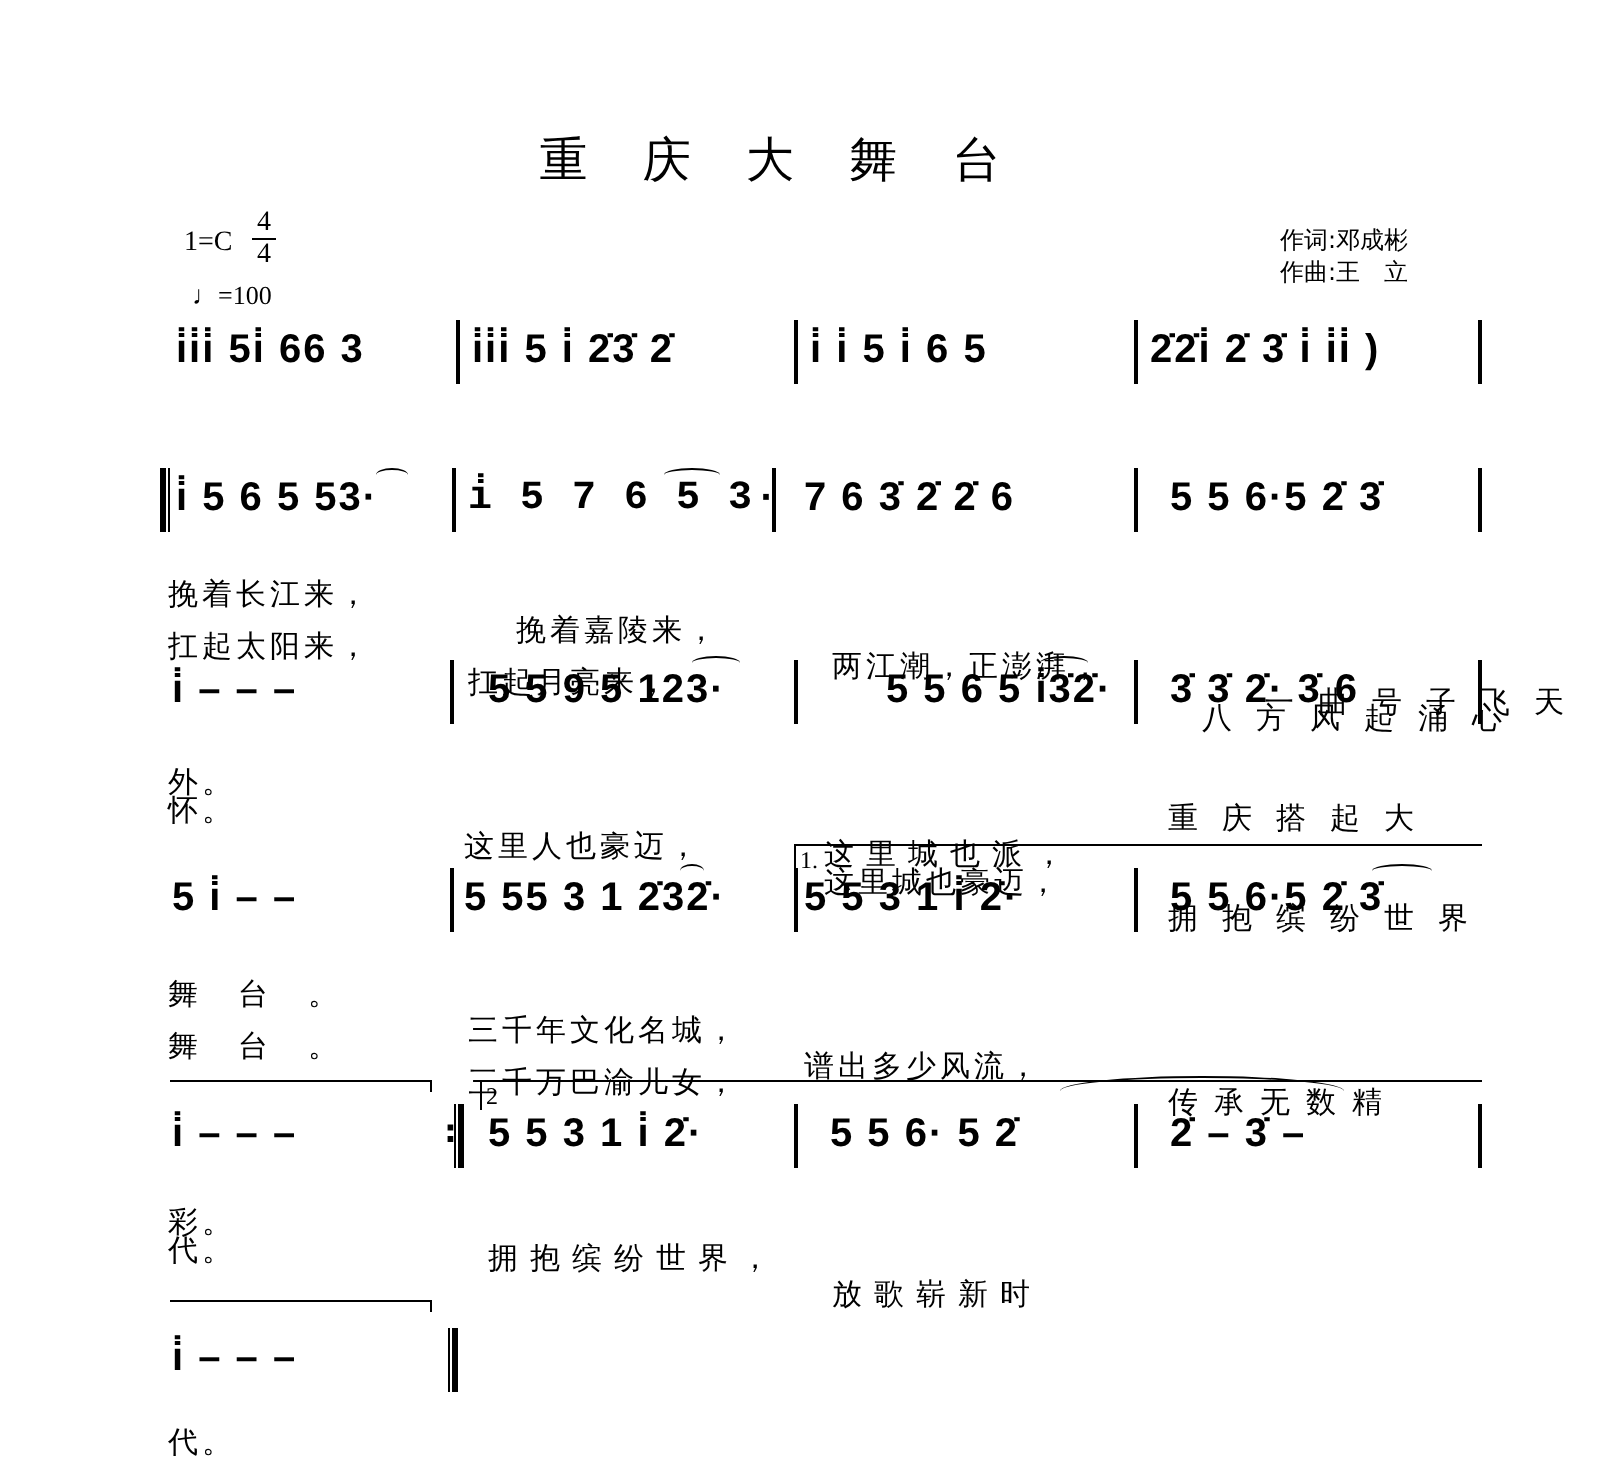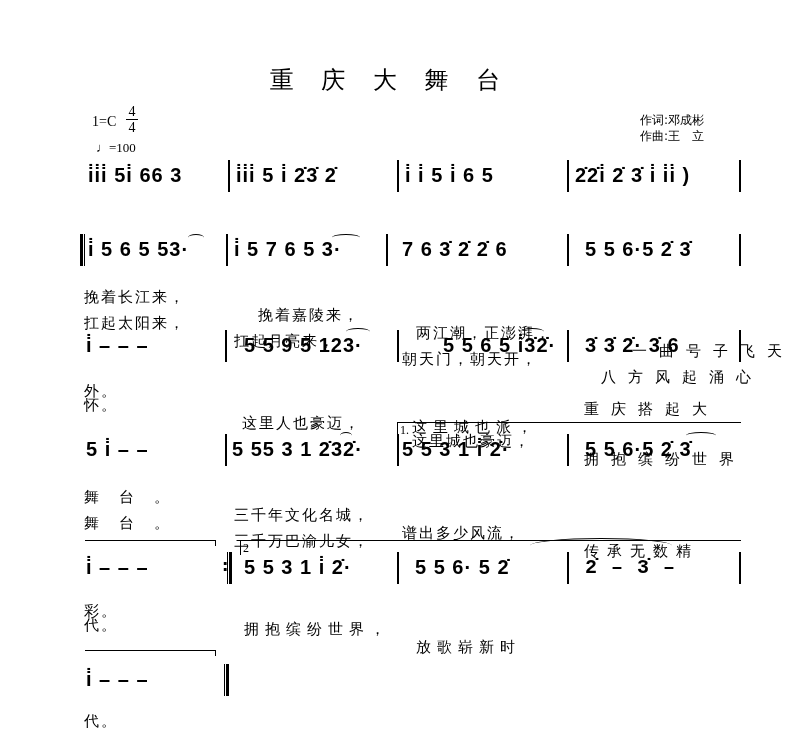--- a/index.html
+++ b/index.html
@@ -52,37 +52,36 @@
     <div class="bar" style="left:567px;top:0;"></div>
     <div class="notes" style="left:575px;top:4px;">2̇2̇i̇ 2̇ 3̇ i̇ i̇i̇ )</div>
     <div class="bar" style="left:739px;top:0;"></div>
   </div>
 
   <div class="line" style="top:234px;">
     <div class="dbar" style="left:80px;top:0;border-left-width:3px;border-right-width:1.5px;"></div>
     <div class="notes" style="left:88px;top:4px;">i̇ 5 6 5 53·</div>
     <div class="tie" style="left:188px;top:0;width:16px;"></div>
     <div class="bar" style="left:226px;top:0;"></div>
-    <div class="notes" style="left:234px;top:4px;">i̇ 5 7 6 5 3·</div>
+    <div class="notes" style="left:234px;top:4px;font-family:Liberation Mono, monospace;">i̇ 5 7 6 5 3·</div>
     <div class="tie" style="left:332px;top:0;width:28px;"></div>
     <div class="bar" style="left:386px;top:0;"></div>
     <div class="notes" style="left:402px;top:4px;">7 6 3̇ 2̇ 2̇ 6</div>
     <div class="bar" style="left:567px;top:0;"></div>
     <div class="notes" style="left:585px;top:4px;">5 5 6·5 2̇ 3̇</div>
     <div class="bar" style="left:739px;top:0;"></div>
     <div class="lyric" style="left:84px;top:36px;">
       <span style="position:absolute;left:0;">挽着长江来，</span>
       <span style="position:absolute;left:150px;margin-left:24px;">挽着嘉陵来，</span>
       <span style="position:absolute;left:332px;">两江潮，正澎湃，</span>
       <span style="position:absolute;left:500px;letter-spacing:12px;margin-left:48px;">一曲号子飞天</span>
     </div>
     <div class="lyric" style="left:84px;top:62px;">
       <span style="position:absolute;left:0;">扛起太阳来，</span>
       <span style="position:absolute;left:150px;">扛起月亮来，</span>
-      <span style="position:absolute;left:318px;">朝天门，朝天开，</span>
       <span style="position:absolute;left:517px;letter-spacing:12px;">八方风起涌心</span>
     </div>
   </div>
 
   <div class="line" style="top:330px;">
     <div class="notes" style="left:86px;top:4px;">i̇ – – –</div>
     <div class="bar" style="left:225px;top:0;"></div>
     <div class="notes" style="left:244px;top:4px;">5 5 9 5 123·</div>
     <div class="tie" style="left:346px;top:-2px;width:24px;"></div>
     <div class="bar" style="left:397px;top:0;"></div>
@@ -91,21 +90,21 @@
     <div class="bar" style="left:567px;top:0;"></div>
     <div class="notes" style="left:585px;top:4px;">3̇ 3̇ 2̇· 3̇ 6</div>
     <div class="bar" style="left:739px;top:0;"></div>
     <div class="lyric" style="left:84px;top:34px;">
       <span style="position:absolute;left:0;">外。</span>
       <span style="position:absolute;left:500px;letter-spacing:12px;">重庆搭起大</span>
       <span style="position:absolute;left:328px;letter-spacing:6px;">这里城也派，</span>
     </div>
     <div class="lyric" style="left:84px;top:48px;">
       <span style="position:absolute;left:0;">怀。</span>
-      <span style="position:absolute;left:158px;font-family:Liberation Mono, monospace;">这里人也豪迈，</span>
+      <span style="position:absolute;left:148px;font-family:Liberation Mono, monospace;">这里人也豪迈，</span>
       <span style="position:absolute;left:328px;">这里城也豪迈，</span>
       <span style="position:absolute;left:500px;letter-spacing:12px;">拥抱缤纷世界</span>
     </div>
   </div>
 
   <div class="volta l" style="left:397px;top:422px;width:343px;">
     <span>1.</span>
   </div>
   <div class="line" style="top:434px;">
     <div class="notes" style="left:86px;top:4px;">5 i̇ – –</div>
@@ -135,21 +134,21 @@
   </div>
   <div class="line" style="top:552px;">
     <div class="notes" style="left:86px;top:4px;">i̇ – – –</div>
     <div class="abs" style="left:222px;top:4px;font-weight:bold;font-size:16px;">:</div>
     <div class="dbar" style="left:227px;top:0;border-left-width:1.5px;border-right-width:3px;"></div>
     <div class="notes" style="left:244px;top:4px;">5 5 3 1 i̇ 2̇·</div>
     <div class="bar" style="left:397px;top:0;"></div>
     <div class="notes" style="left:415px;top:4px;">5 5 6· 5 2̇</div>
     <div class="tie" style="left:530px;top:-14px;width:142px;height:14px;"></div>
     <div class="bar" style="left:567px;top:0;"></div>
-    <div class="notes" style="left:585px;top:4px;font-family:Liberation Mono, monospace;">2̇ – 3̇ –</div>
+    <div class="notes" style="left:585px;top:4px;">2̇ – 3̇ –</div>
     <div class="bar" style="left:739px;top:0;"></div>
     <div class="lyric" style="left:84px;top:32px;">
       <span style="position:absolute;left:0;">彩。</span>
       <span style="position:absolute;left:160px;letter-spacing:6px;">拥抱缤纷世界，</span>
       <span style="position:absolute;left:332px;letter-spacing:6px;">放歌崭新时</span>
     </div>
     <div class="lyric" style="left:84px;top:46px;">
       <span style="position:absolute;left:0;">代。</span>
     </div>
   </div>

